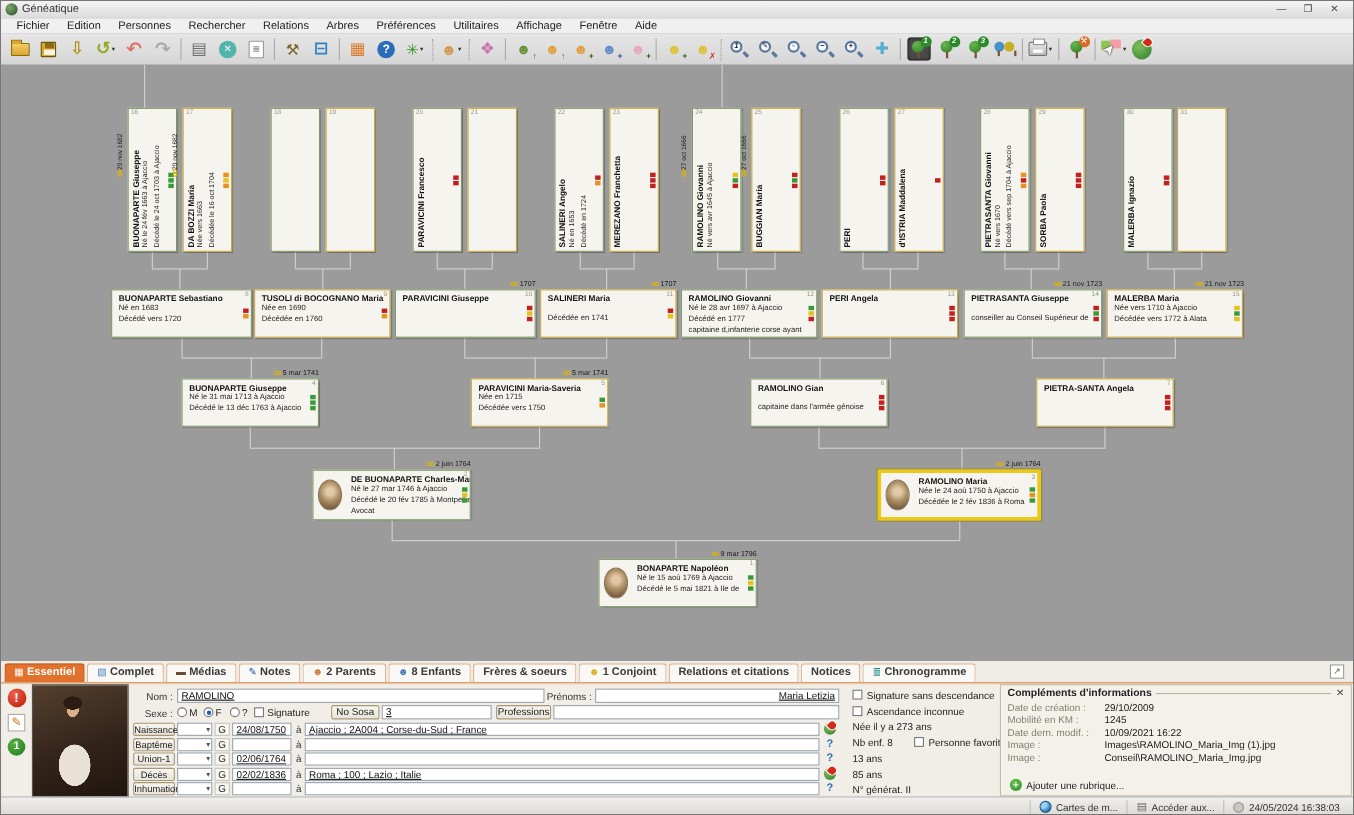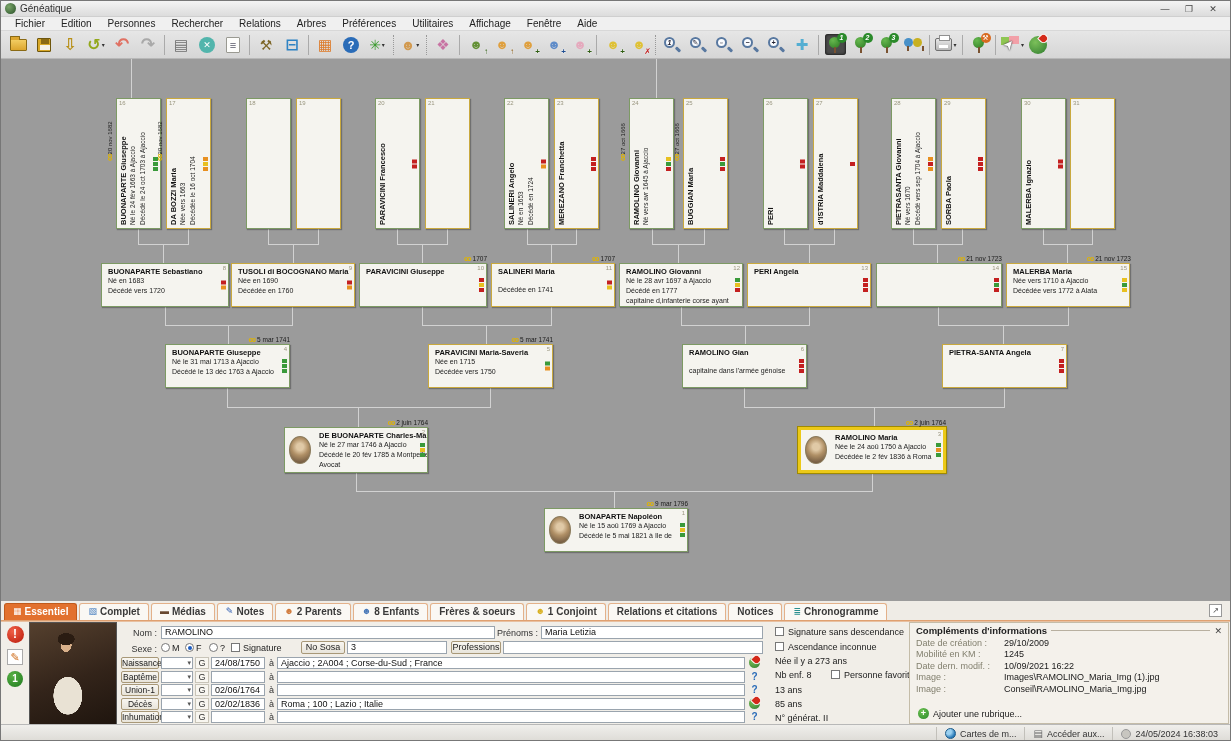--- a/index.html
+++ b/index.html
@@ -91,21 +91,21 @@
   #warn-icon{width:17px;height:17px;border-radius:50%;background:radial-gradient(circle at 35% 30%,#f06048,#b81808);color:#fff;font-weight:bold;font-size:12px;text-align:center;line-height:17px;}
   #note-icon{width:16px;height:16px;background:#fff;border:1px solid #aaa;font-size:11px;line-height:14px;text-align:center;color:#d07020;}
   #one-icon{width:16px;height:16px;border-radius:50%;background:radial-gradient(circle at 35% 30%,#58b044,#1f7a1f);color:#fff;font-size:10px;font-weight:bold;text-align:center;line-height:16px;}
   #portrait{position:absolute;left:28px;top:0;width:88px;height:103px;border:1px solid #555;
     background:
       radial-gradient(ellipse 14px 10px at 42% 16%, #2a1c12 60%, transparent 61%),
       radial-gradient(ellipse 9px 11px at 42% 22%, #d8b08a 60%, transparent 61%),
       radial-gradient(ellipse 26px 34px at 44% 72%, #e9e2d4 55%, transparent 56%),
       linear-gradient(160deg,#55402e 0%,#33241a 55%,#1f150e 100%);}
   .flabel{position:absolute;font-size:9px;color:#333;text-align:right;}
-  .field{position:absolute;background:#fff;border:1px solid #9aa4ae;font-size:9px;color:#111;padding:0 3px;line-height:11px;overflow:hidden;white-space:nowrap;}
+  .field{position:absolute;background:#fff;border:1px solid #9aa4ae;font-size:9px;color:#111;padding:0 3px;line-height:11px;overflow:hidden;white-space:nowrap;text-decoration:underline;}
   .evbtn{position:absolute;background:linear-gradient(#f8f6f1,#e8e4da);border:1px solid #a89878;border-radius:2px;font-size:9px;color:#222;text-align:center;line-height:11px;}
   .drop{position:absolute;background:#fff;border:1px solid #9aa4ae;font-size:7px;color:#555;}
   .drop:after{content:"▾";position:absolute;right:1px;top:1px;}
   .gcell{position:absolute;font-size:9px;color:#333;border:1px solid #c8c4b8;background:#f8f6f0;text-align:center;line-height:10px;}
   .alabel{position:absolute;font-size:9px;color:#333;}
   .rowicon{position:absolute;width:13px;height:12px;font-size:10px;line-height:12px;text-align:center;}
   .radio{position:absolute;width:9px;height:9px;border-radius:50%;border:1px solid #777;background:#fff;}
   .radio.sel:after{content:"";position:absolute;left:1.5px;top:1.5px;width:4px;height:4px;border-radius:50%;background:#1c5cc0;}
   .check{position:absolute;width:9px;height:9px;border:1px solid #777;background:#fff;}
   .ptext{position:absolute;font-size:9px;color:#222;white-space:nowrap;}
@@ -612,20 +612,25 @@
           <div class="title">PERI Angela</div>
         </div>
         <span class="flags">
           <i style="background: rgb(196, 32, 32);"></i>
           <i style="background: rgb(196, 32, 32);"></i>
           <i style="background: rgb(196, 32, 32);"></i>
         </span>
       </div>
       <div class="node h bg" style="left: 875px; top: 204px; width: 126px; height: 44px;">
         <span class="sosa">14</span>
+        <div class="content">
+          <div class="title">PIETRASANTA Giuseppe</div>
+          <div class="nline"></div>
+          <div class="nline">conseiller au Conseil Supérieur de</div>
+        </div>
         <span class="flags">
           <i style="background: rgb(196, 32, 32);"></i>
           <i style="background: rgb(58, 154, 58);"></i>
           <i style="background: rgb(196, 32, 32);"></i>
         </span>
       </div>
       <div class="node h by" style="left: 1005px; top: 204px; width: 124px; height: 44px;">
         <span class="sosa">15</span>
         <div class="content">
           <div class="title">MALERBA Maria</div>
@@ -794,21 +799,21 @@
     <div id="leftstrip">
       <div id="warn-icon">!</div>
       <div id="note-icon">✎</div>
       <div id="one-icon">1</div>
     </div>
     <div id="portrait"></div>
 
     <div class="flabel" style="left:118px;top:6px;width:38px;">Nom :</div>
     <div class="field" style="left:160px;top:4px;width:334px;height:13px;">RAMOLINO</div>
     <div class="flabel" style="left:496px;top:6px;width:42px;text-align:left;">Prénoms :</div>
-    <div class="field" style="left:540px;top:4px;width:222px;height:13px;">Maria Letizia</div>
+    <div class="field" style="left:540px;top:4px;width:222px;height:13px;text-align:right;">Maria Letizia</div>
 
     <div class="flabel" style="left:118px;top:22px;width:38px;">Sexe :</div>
     <div id="sexe-radios">
         <span class="radio" style="left: 160px; top: 21px; position: absolute;"></span>
         <span class="ptext" style="left: 171px; top: 21px;">M</span>
         <span class="radio sel" style="left: 184px; top: 21px; position: absolute;"></span>
         <span class="ptext" style="left: 195px; top: 21px;">F</span>
         <span class="radio" style="left: 208px; top: 21px; position: absolute;"></span>
         <span class="ptext" style="left: 219px; top: 21px;">?</span>
       </div>

